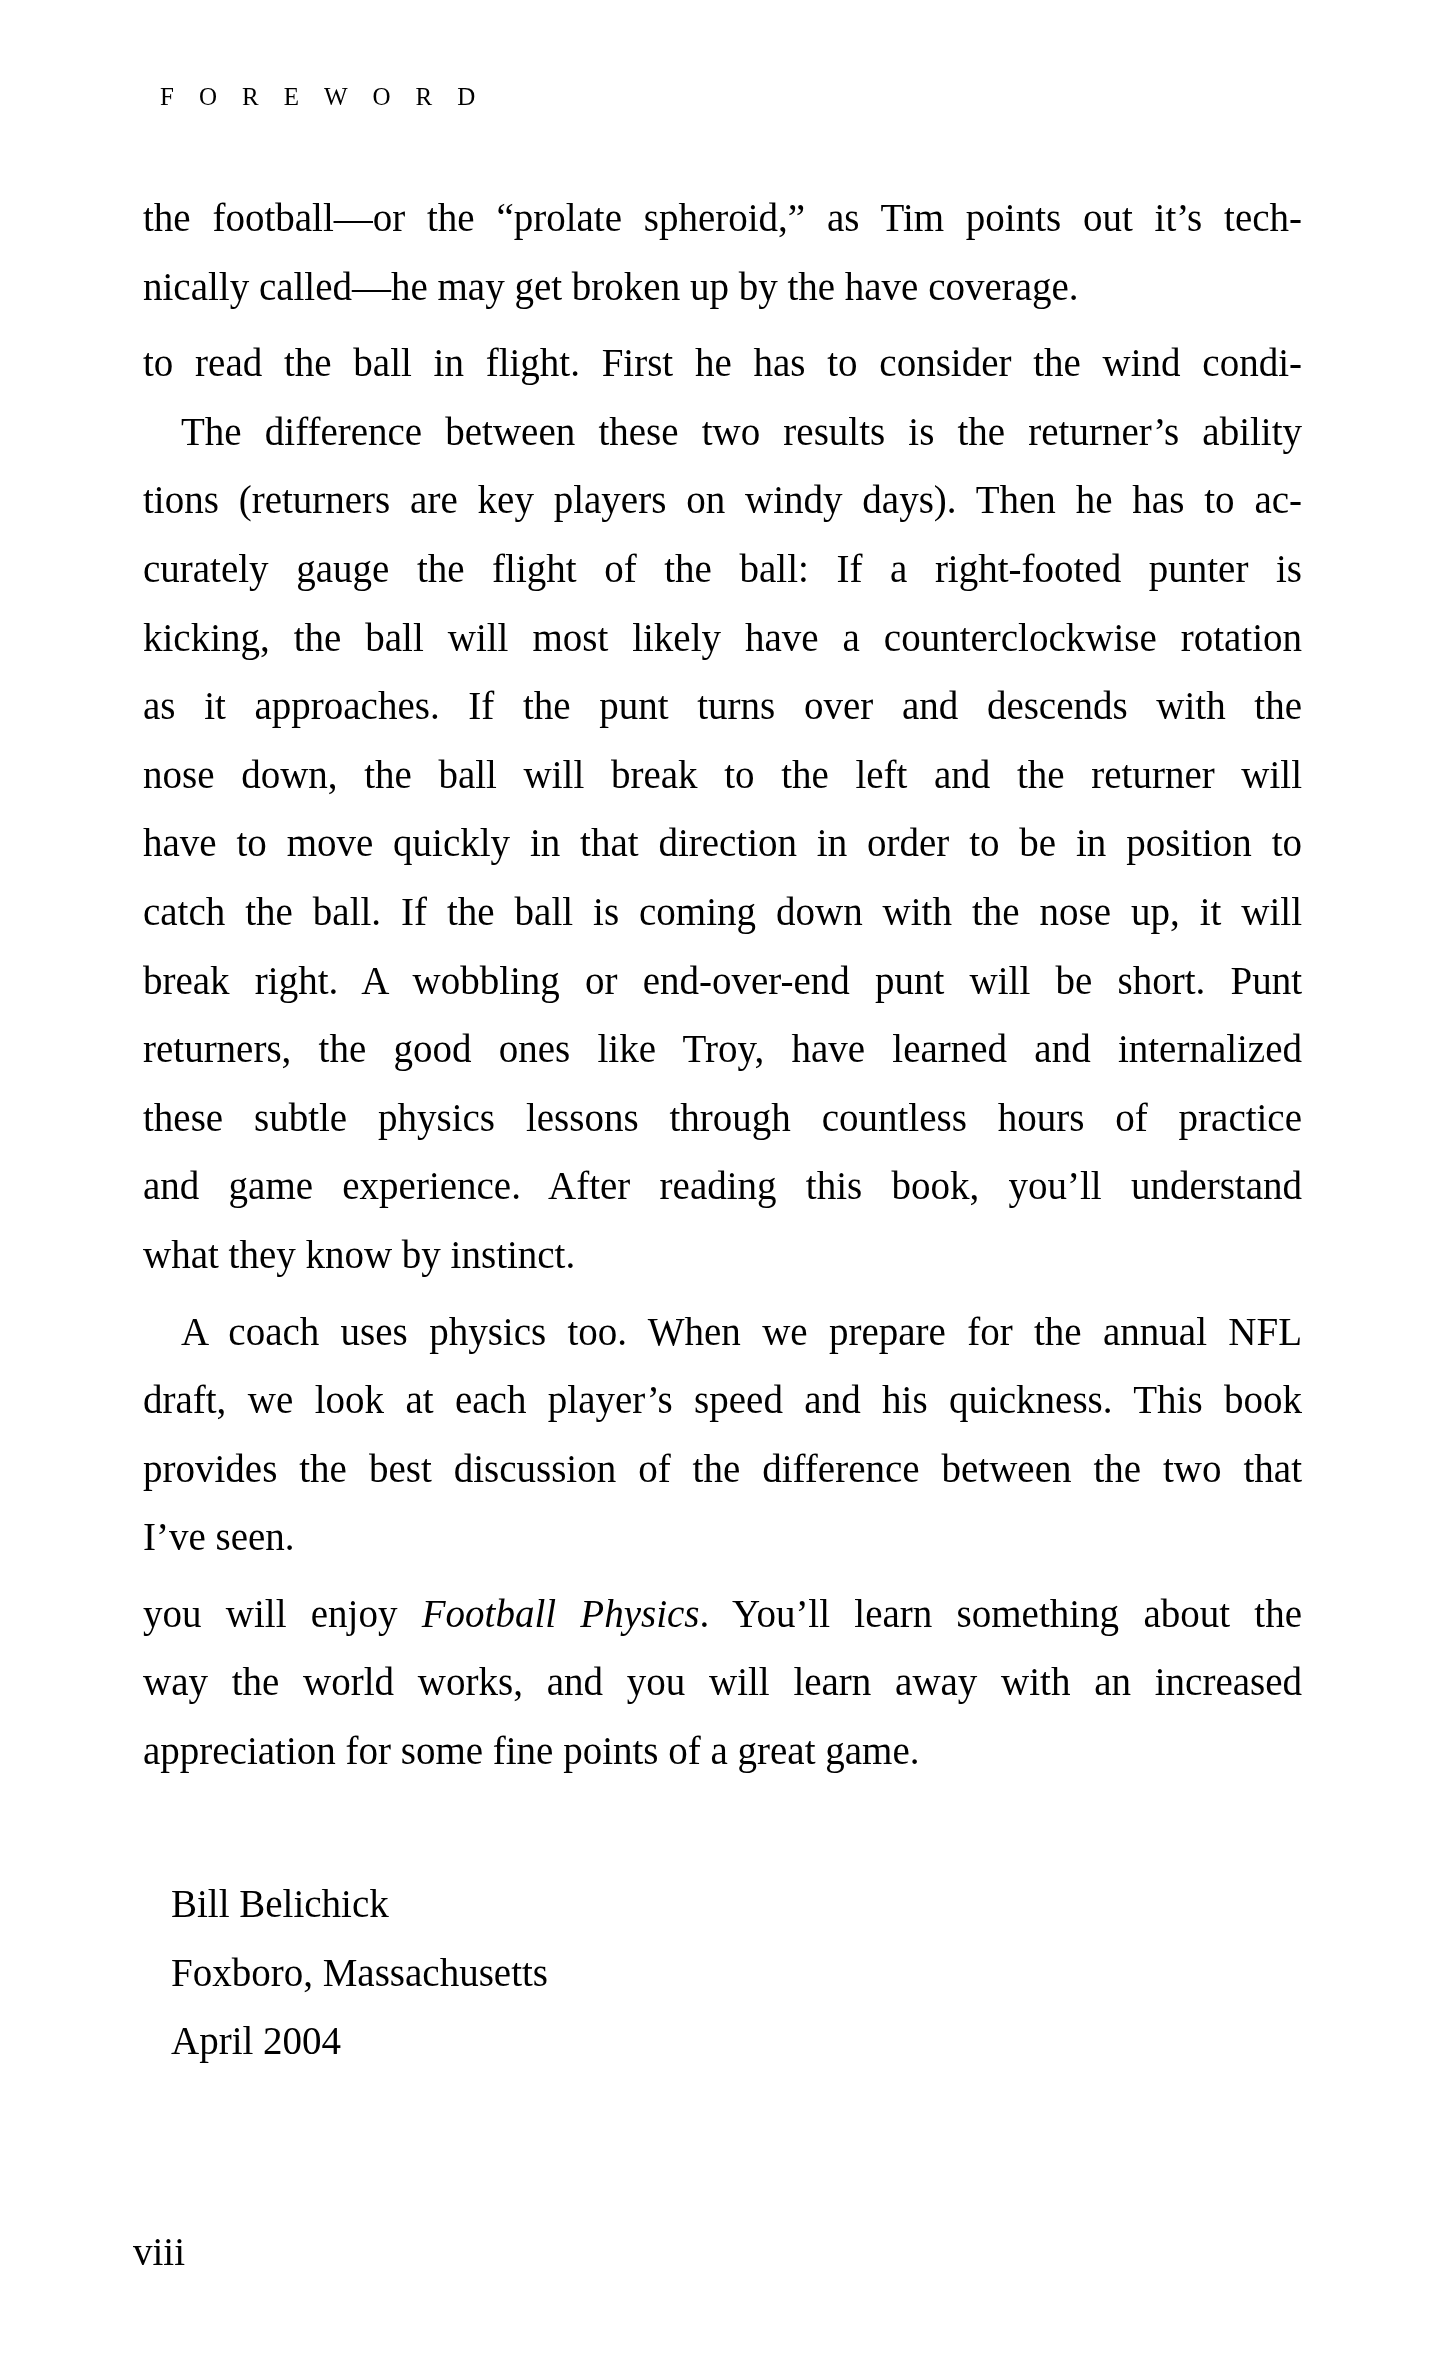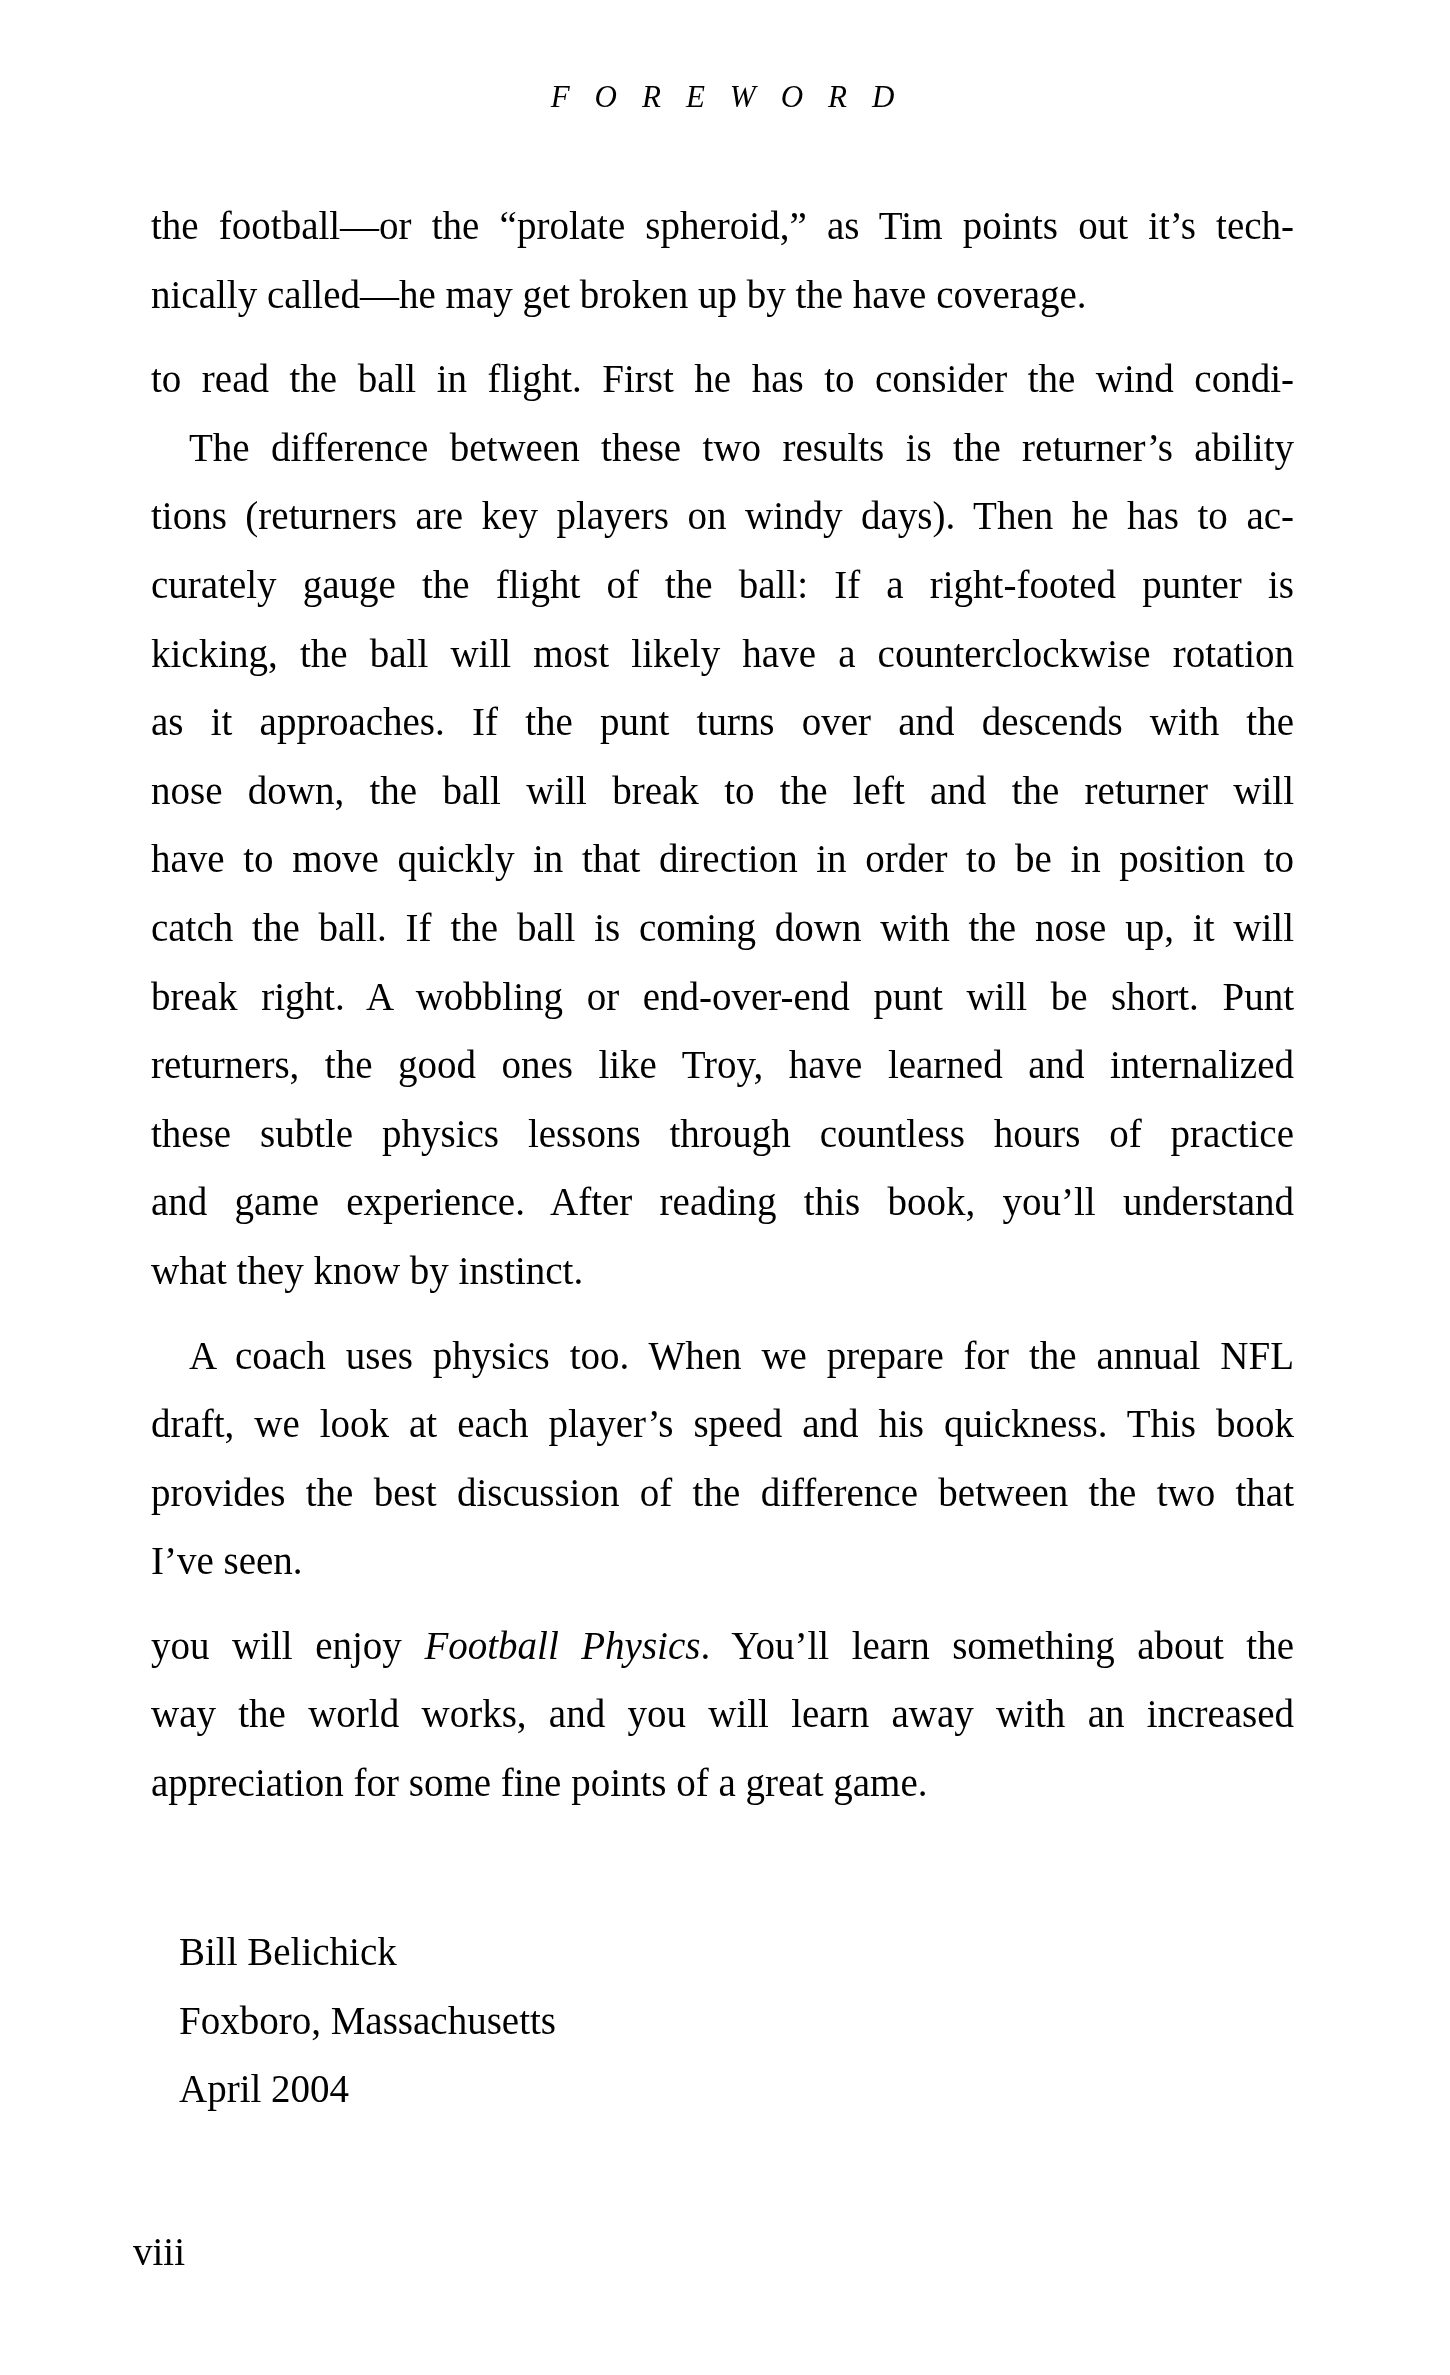--- a/index.html
+++ b/index.html
@@ -15,36 +15,34 @@
     background: #ffffff;
     color: #000000;
     font-family: "Liberation Serif", "DejaVu Serif", serif;
     overflow: hidden;
   }
   .heading {
     position: absolute;
     left: 135px;
     top: 80px;
     width: 1175px;
-    text-align: center;
-    font-size: 31px;
+    font-size: 25px;
     line-height: 34px;
     letter-spacing: 25px;
     text-indent: 25px;
     white-space: nowrap;
-    font-style: italic;
   }
   .body-block {
     position: absolute;
     left: 135px;
     top: 176px;
     width: 1175px;
     font-size: 39px;
   }
-  .paragraph { margin: 16px; }
+  .paragraph { margin: 8px; }
   .line {
     height: 68.6px;
     line-height: 68.6px;
     text-align: left;
   }
   .jline {
     text-align: justify;
     text-align-last: justify;
   }
   .indent { text-indent: 38px; }

